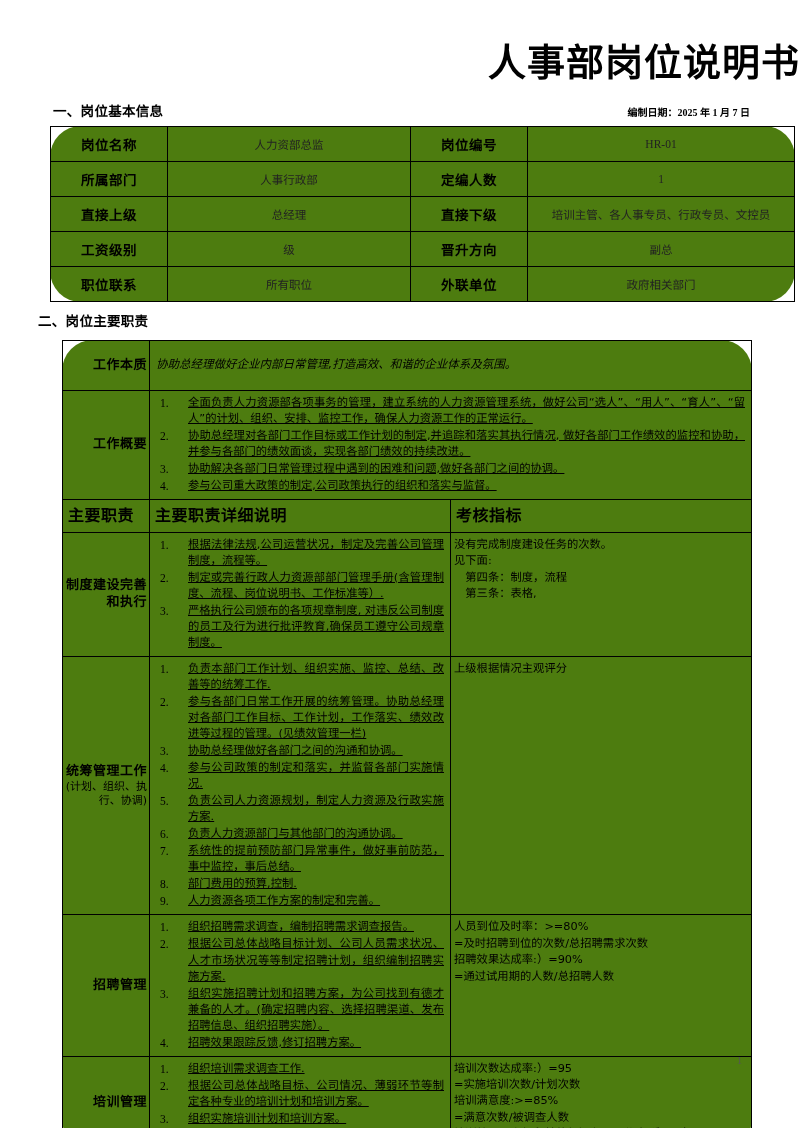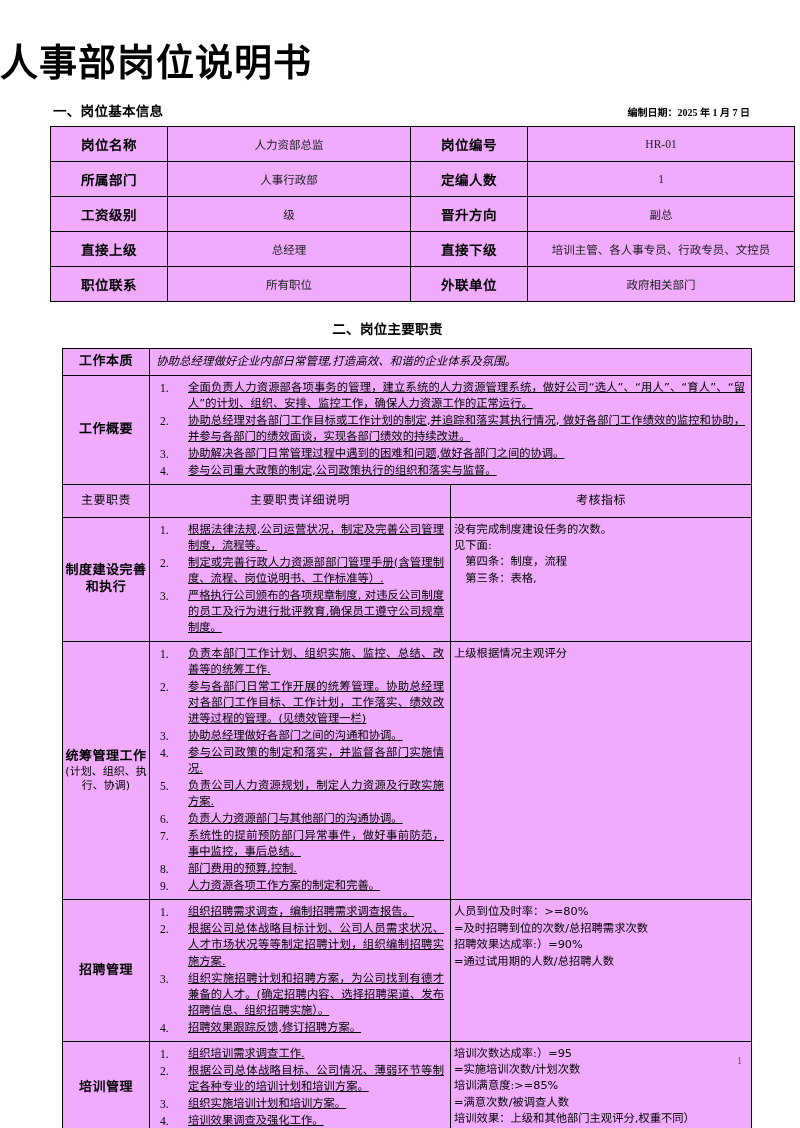--- a/index.html
+++ b/index.html
@@ -19,63 +19,63 @@
   .page {
     position: relative;
     width: 800px;
     height: 1128px;
     padding: 0;
     box-sizing: border-box;
   }
 
   
   .doc-title {
-    text-align: left;
+    text-align: right;
     font-size: 38px;
     font-weight: bold;
     letter-spacing: 1px;
     margin: 0;
     padding: 42px 0 6px 0;
     line-height: 1.15;
   }
 
   
   .sec-line {
     display: flex;
     align-items: baseline;
     padding: 0 50px 0 53px;
     margin-top: 8px;
     margin-bottom: 6px;
-    justify-content: center;
   }
   .sec-title {
     font-size: 13.5px;
     font-weight: bold;
     letter-spacing: 0.3px;
   }
   .sec-date {
     margin-left: auto;
     font-size: 10px;
     font-weight: bold;
     white-space: nowrap;
   }
   .sec-date .num { font-family: "Liberation Serif", serif; font-weight: bold; }
 
   .sec-line2 {
-    padding: 0 50px 0 25px;
-    margin-top: 16px;
+    padding: 0 50px 0 38px;
+    margin-top: 8px;
     margin-bottom: 10px;
   }
 
   
   table.doc {
     border-collapse: collapse;
     table-layout: fixed;
     margin: 0 auto;
-    background: #f0abfc;
+    background: #4d7c0f;
+    border-radius: 31px;
   }
   table.doc td {
     border: 1px solid #000;
     vertical-align: middle;
     padding: 3px 5px;
   }
 
   
   table.t1 { width: 700px; margin-left: 50px; }
   table.t1 td { height: 28px; }
@@ -93,40 +93,40 @@
   }
   table.t1 td.val.v1 { width: 232px; }
   table.t1 td.val.v2 { width: 256px; }
   table.t1 td.val.mono { font-family: "Liberation Serif", serif; font-size: 11.5px; }
 
   
   table.t2 { width: 690px; margin-left: 62px; }
   table.t2 td { font-size: 11.3px; line-height: 1.38; }
   table.t2 td.dlbl {
     width: 82px;
-    text-align: center;
+    text-align: right;
     font-weight: bold;
     font-size: 13px;
     letter-spacing: 0.5px;
-    padding: 4px 2px;
+    padding: 16px 2px;
     line-height: 1.3;
   }
   table.t2 td.dlbl .sub {
     display: block;
     font-size: 11px;
     font-weight: normal;
     letter-spacing: 0;
     line-height: 1.3;
   }
   table.t2 td.dbody { width: 443px; padding: 4px 6px 4px 4px; }
   table.t2 td.dkpi  { width: 163px; vertical-align: top; padding: 4px 4px 4px 3px; font-size: 11.3px; line-height: 1.45; }
   table.t2 td.head {
-    text-align: center;
-    font-weight: normal;
-    font-size: 12px;
+    text-align: left;
+    font-weight: bold;
+    font-size: 16px;
     letter-spacing: 0.5px;
     height: 26px;
   }
   table.t2 td.essence {
     padding: 5px 6px;
     font-size: 11.5px;
     font-style: italic;
   }
 
   
@@ -186,30 +186,30 @@
         <td class="lbl">岗位编号</td>
         <td class="val v2 mono">HR-01</td>
       </tr>
       <tr>
         <td class="lbl">所属部门</td>
         <td class="val v1">人事行政部</td>
         <td class="lbl">定编人数</td>
         <td class="val v2 mono">1</td>
       </tr>
       <tr>
+        <td class="lbl">直接上级</td>
+        <td class="val v1">总经理</td>
+        <td class="lbl">直接下级</td>
+        <td class="val v2">培训主管、各人事专员、行政专员、文控员</td>
+      </tr>
+      <tr>
         <td class="lbl">工资级别</td>
         <td class="val v1">级</td>
         <td class="lbl">晋升方向</td>
         <td class="val v2">副总</td>
-      </tr>
-      <tr>
-        <td class="lbl">直接上级</td>
-        <td class="val v1">总经理</td>
-        <td class="lbl">直接下级</td>
-        <td class="val v2">培训主管、各人事专员、行政专员、文控员</td>
       </tr>
       <tr>
         <td class="lbl">职位联系</td>
         <td class="val v1">所有职位</td>
         <td class="lbl">外联单位</td>
         <td class="val v2">政府相关部门</td>
       </tr>
     </tbody>
   </table>
 

